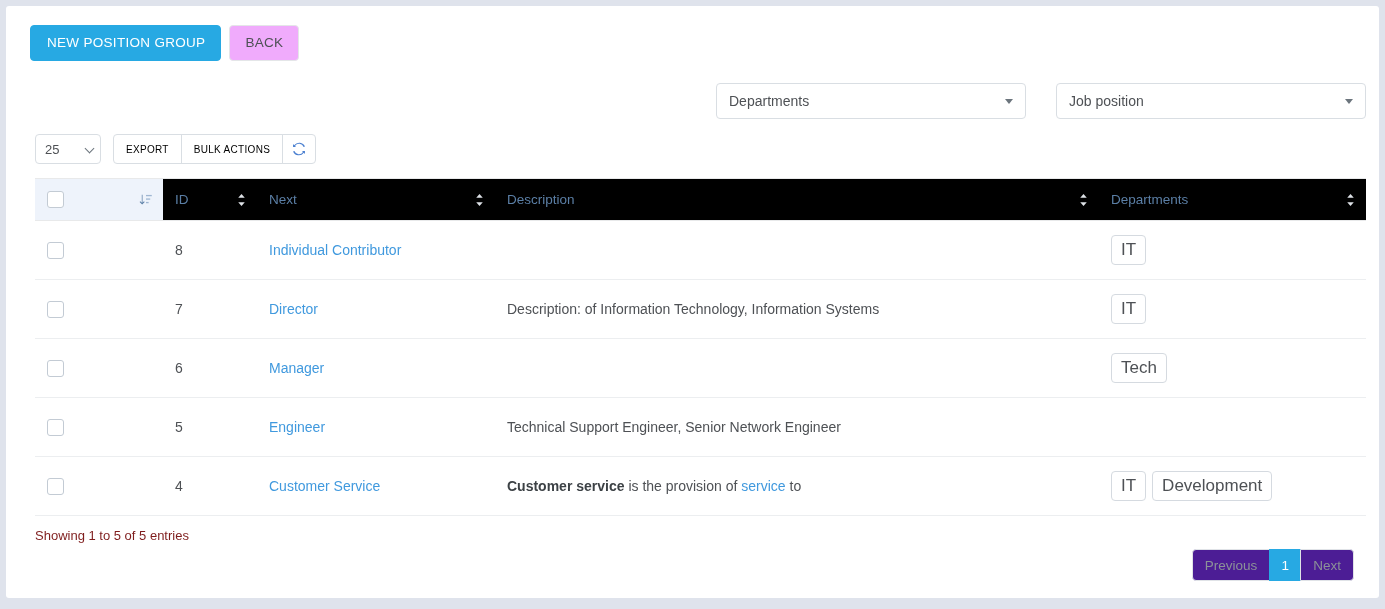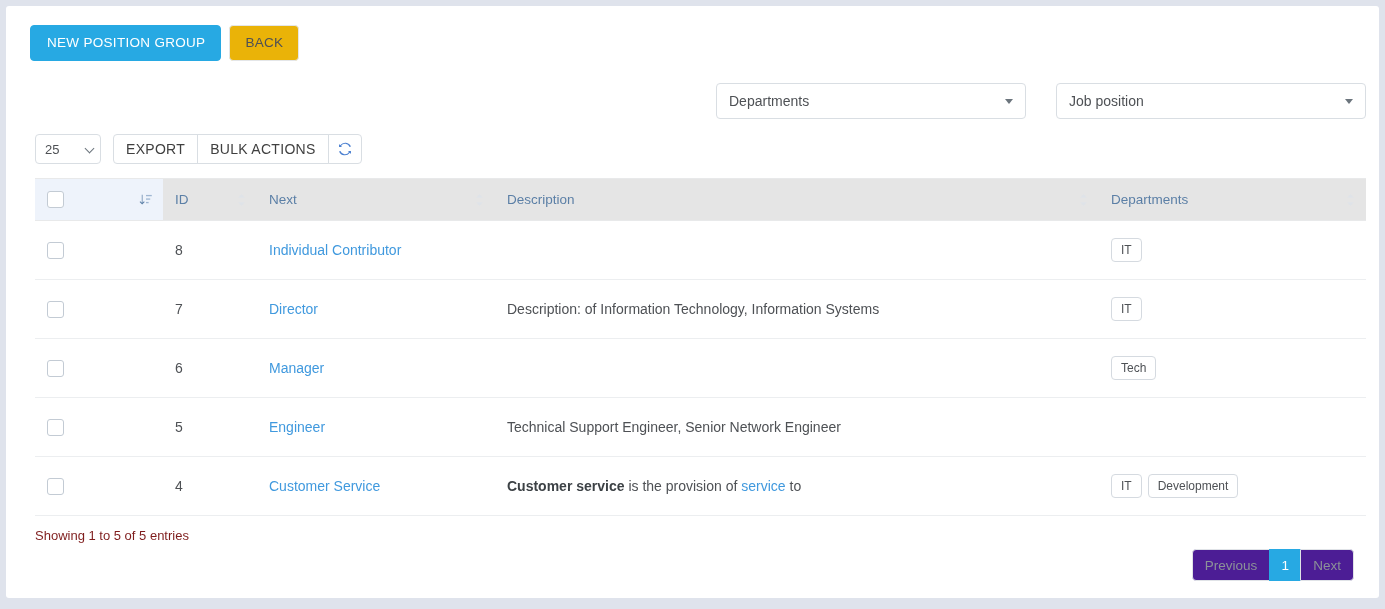--- a/index.html
+++ b/index.html
@@ -38,21 +38,21 @@
     border: 1px solid #27a9e3;
     border-radius: 4px;
     font-size: 13.5px;
     letter-spacing: .3px;
     padding: 10px 15px 10px 16px;
     line-height: 1;
     cursor: pointer;
     font-family: "Liberation Sans", sans-serif;
   }
   .btn-default {
-    background: #eab308;
+    background: #f0abfc;
     color: #4e5155;
     border: 1px solid #e4e6e8;
     border-radius: 4px;
     font-size: 13.5px;
     letter-spacing: .3px;
     padding: 10px 15px;
     line-height: 1;
     cursor: pointer;
     font-family: "Liberation Sans", sans-serif;
   }
@@ -117,22 +117,22 @@
     border-right: 1.6px solid #6c757d;
     border-bottom: 1.6px solid #6c757d;
     transform: rotate(45deg);
     pointer-events: none;
   }
   .btn-group { display: flex; }
   .btn-group > button {
     height: 30px;
     background: #fff;
     border: 1px solid #d9dee3;
-    color: #404040;
-    font-size: 14px;
+    color: #000000;
+    font-size: 10px;
     letter-spacing: .3px;
     padding: 0 12px;
     cursor: pointer;
     font-family: "Liberation Sans", sans-serif;
     display: flex; align-items: center; justify-content: center;
   }
   .btn-group > button + button { margin-left: -1px; }
   .btn-group > button:first-child { border-radius: 4px 0 0 4px; }
   .btn-group > button:last-child { border-radius: 0 4px 4px 0; }
   .refresh-btn { width: 34px; padding: 0 !important; }
@@ -166,21 +166,21 @@
   
   table.dt {
     position: absolute;
     left: 29px; top: 172px;
     width: 1331px;
     border-collapse: collapse;
     font-size: 14px;
     color: #4e5155;
   }
   table.dt thead th {
-    background: #e5e5e5;
+    background: #000000;
     border-top: 1px solid #e8e9ea;
     border-bottom: 1px solid #e8e9ea;
     font-weight: normal;
     color: #5b7fa6;
     font-size: 13.5px;
     text-align: left;
     height: 42px;
     padding: 0 12px;
     position: relative;
     vertical-align: middle;
@@ -211,21 +211,21 @@
   td.c-chk { width: 34px; padding-left: 20px; }
   td.c-sortpad { width: 28px; padding: 0; }
   td.c-id { width: 66px; padding-left: 0; }
   th.c-id-h { width: 94px; }
   .lnk { color: #4099de; text-decoration: none; cursor: pointer; }
   .badge-out {
     display: inline-block;
     border: 1px solid #d5dae0;
     border-radius: 4px;
     padding: 4px 9px;
-    font-size: 12px;
+    font-size: 17px;
     color: #4e5155;
     background: #fff;
     margin-right: 6px;
     line-height: 1.2;
     cursor: pointer;
   }
   .desc b { font-weight: bold; color: #3c4145; }
 
   
   .info {

